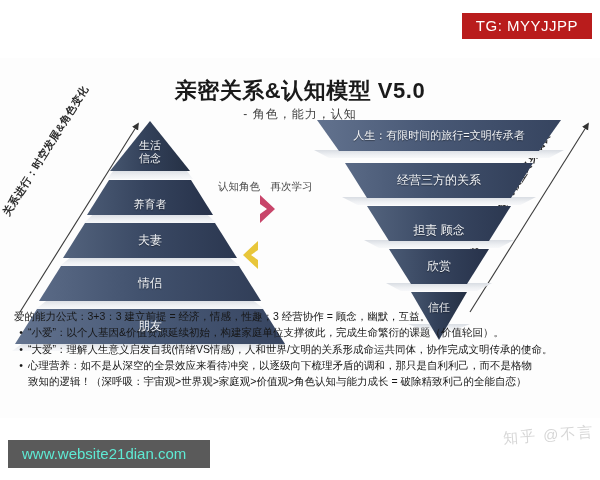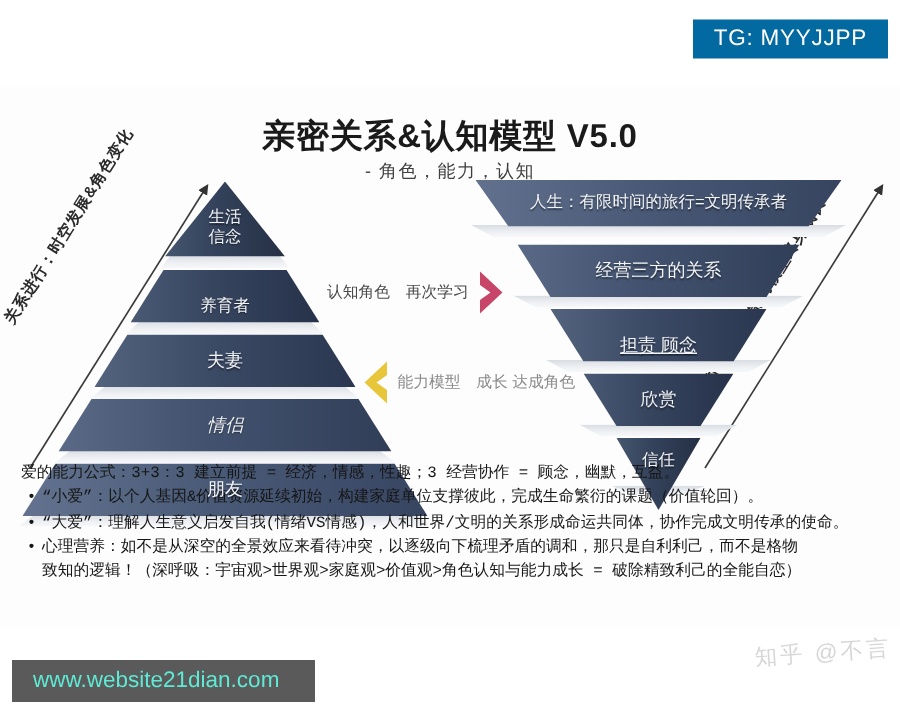--- a/index.html
+++ b/index.html
@@ -16,21 +16,21 @@
     height: 480px;
     background: #ffffff;
     overflow: hidden;
   }
 
   
   #tg-badge {
     position: absolute;
     top: 13px;
     right: 8px;
-    background: #0369a1;
+    background: #b91c1c;
     color: #ffffff;
     font-size: 15px;
     letter-spacing: .5px;
     padding: 5px 14px 6px 14px;
     line-height: 1;
     white-space: nowrap;
   }
 
   
   #url-badge {
@@ -115,36 +115,35 @@
   }
 
   
   .mid-row {
     position: absolute;
     display: flex;
     align-items: center;
     white-space: nowrap;
     font-size: 10.5px;
   }
-  #mid-row-top { left: 218px; top: 122px; color: #4a4a4a; }
+  #mid-row-top { left: 218px; top: 122px; color: #4a4a4a; flex-direction: column; }
   #mid-row-bottom { left: 240px; top: 182px; color: #8a8a8a; }
   .chev { width: 20px; height: 30px; flex: 0 0 auto; }
 
   
   #notes {
     position: absolute;
     left: 0;
     top: 250px;
     width: 600px;
     padding: 0 14px;
     box-sizing: border-box;
     font-size: 10.5px;
     color: #161616;
     line-height: 1.55;
-    font-family: Liberation Mono, monospace;
   }
   #notes .nline { display: block; white-space: nowrap; }
   #notes .bullet-line {
     display: flex;
     align-items: flex-start;
   }
   #notes .bullet-dot {
     flex: 0 0 auto;
     width: 14px;
     text-align: center;
@@ -245,21 +244,21 @@
       <svg class="pyr-layer" style="left:39px; top:208px; width:222px; height:35px;" viewBox="0 0 222 35" preserveAspectRatio="none">
         <defs>
           <linearGradient id="lg4" x1="0" y1="0" x2="1" y2="0">
             <stop offset="0%" stop-color="#5a6a86"></stop>
               <stop offset="45%" stop-color="#42526e"></stop>
             <stop offset="100%" stop-color="#313e58"></stop>
           </linearGradient>
         </defs>
         <polygon points="22,0 200,0 222,35 0,35" fill="url(#lg4)"></polygon>
       </svg>
-      <div class="pyr-layer" style="left:39px; top:208px; width:222px; height:35px; font-size:12px;font-style:italic;">
+      <div class="pyr-layer" style="left:39px; top:208px; width:222px; height:35px; font-size:12px;">
         <span class="txt">情侣</span>
       </div>
 
       <div class="slab" style="left:12px; top:285px; width:276px; height:8px;
                   clip-path: polygon(4% 0%, 96% 0%, 100% 100%, 0% 100%);"></div>
       <svg class="pyr-layer" style="left:15px; top:251px; width:270px; height:35px;" viewBox="0 0 270 35" preserveAspectRatio="none">
         <defs>
           <linearGradient id="lg5" x1="0" y1="0" x2="1" y2="0">
             <stop offset="0%" stop-color="#63738f"></stop>
               <stop offset="45%" stop-color="#4a5b78"></stop>
@@ -277,21 +276,20 @@
       <span>认知角色　再次学习</span>
       <svg class="chev" viewBox="0 0 20 30" style="margin-left:5px;">
         <path d="M2,1 L17,15 L2,29 L2,20 L9,15 L2,10 Z" fill="#c8456a"></path>
       </svg>
     </div>
 
     <div class="mid-row" id="mid-row-bottom">
       <svg class="chev" viewBox="0 0 20 30" style="margin-right:5px;">
         <path d="M18,1 L3,15 L18,29 L18,20 L11,15 L18,10 Z" fill="#e8c63a"></path>
       </svg>
-      <span>能力模型　成长 达成角色</span>
     </div>
 
     <div id="right-pyramid">
 
       <svg class="axis-line" width="140" height="200" style="left:160px; top:58px;" viewBox="0 0 140 200">
         <defs>
           <marker id="arrR" markerWidth="7" markerHeight="7" refX="5" refY="3.2" orient="auto">
             <path d="M0,0 L6.5,3.2 L0,6.4 z" fill="#333"></path>
           </marker>
         </defs>
@@ -336,21 +334,21 @@
       <svg class="pyr-layer" style="left:67px; top:148px; width:144px; height:35px;" viewBox="0 0 144 35" preserveAspectRatio="none">
         <defs>
           <linearGradient id="rg3" x1="0" y1="0" x2="1" y2="0">
             <stop offset="0%" stop-color="#53637d"></stop>
               <stop offset="45%" stop-color="#3b4a65"></stop>
             <stop offset="100%" stop-color="#2b3750"></stop>
           </linearGradient>
         </defs>
         <polygon points="0,0 144,0 122,35 22,35" fill="url(#rg3)"></polygon>
       </svg>
-      <div class="pyr-layer" style="left:67px; top:148px; width:144px; height:49px; font-size:12px;text-decoration:underline;">
+      <div class="pyr-layer" style="left:67px; top:148px; width:144px; height:49px; font-size:12px;">
         <span class="txt">担责 顾念</span>
       </div>
 
       <div class="slab" style="left:86px; top:225px; width:106px; height:8px;
                   clip-path: polygon(0% 0%, 100% 0%, 86% 100%, 14% 100%);"></div>
       <svg class="pyr-layer" style="left:89px; top:191px; width:100px; height:35px;" viewBox="0 0 100 35" preserveAspectRatio="none">
         <defs>
           <linearGradient id="rg4" x1="0" y1="0" x2="1" y2="0">
             <stop offset="0%" stop-color="#4a5a74"></stop>
               <stop offset="45%" stop-color="#36445e"></stop>

